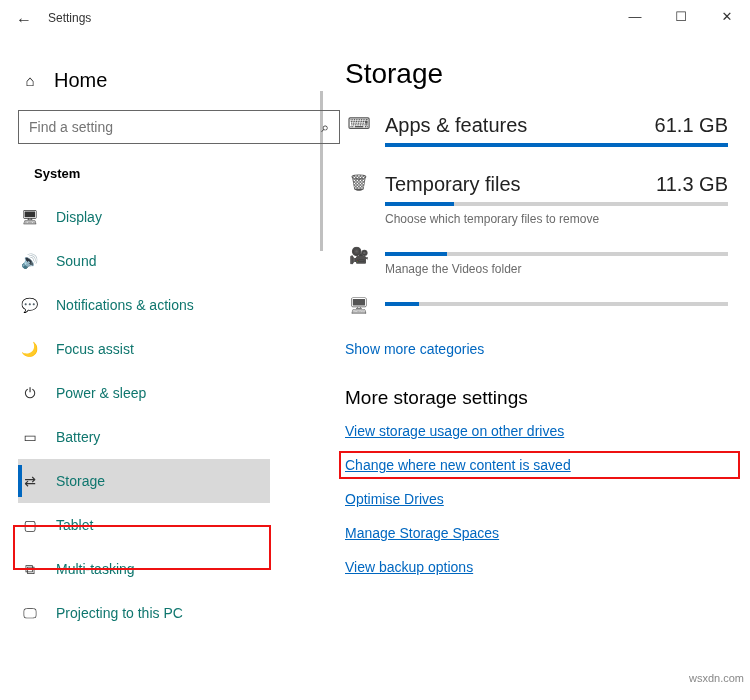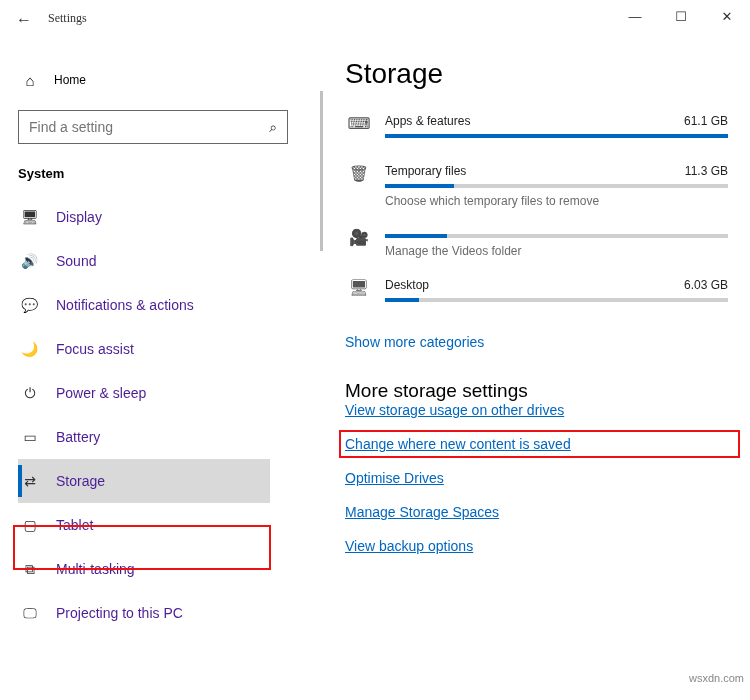--- a/index.html
+++ b/index.html
@@ -1,58 +1,58 @@
 <!DOCTYPE html>
 <html><head>
   <meta charset="utf-8">
   <style>
     * { box-sizing: border-box; margin: 0; padding: 0; font-family: "Segoe UI", Arial, sans-serif; }
     body { width: 750px; height: 700px; background: #fff; overflow: hidden; position: relative; }
 
     .titlebar { height: 36px; display: flex; align-items: center; padding-left: 4px; }
     .titlebar .back { width: 40px; text-align: center; font-size: 16px; color: #333; cursor: pointer; }
-    .titlebar .title { font-size: 12px; color: #333; padding-left: 4px; font-family: Liberation Serif, serif; }
+    .titlebar .title { font-size: 12px; color: #333; padding-left: 4px; }
     .winctrls { position: absolute; right: 0; top: 0; display: flex; }
     .winctrls div { width: 46px; height: 32px; display: flex; align-items: center; justify-content: center; font-size: 13px; color: #333; cursor: pointer; }
 
     .content { display: flex; height: calc(100% - 36px); }
     .sidebar { width: 320px; padding-left: 18px; position: relative; }
     .home { display: flex; align-items: center; height: 40px; margin-top: 24px; cursor: pointer; }
     .home .icon { width: 24px; text-align: center; font-size: 15px; }
-    .home .label { font-size: 12px; padding-left: 12px; text-align: right; }
+    .home .label { font-size: 20px; padding-left: 12px; text-align: right; }
 
-    .searchbox { display: flex; align-items: center; border: 1px solid #666; width: 270px; height: 34px; margin-top: 10px; padding: 0 10px; }
+    .searchbox { display: flex; align-items: center; border: 1px solid #666; width: 322px; height: 34px; margin-top: 10px; padding: 0 10px; }
     .searchbox input { border: none; outline: none; flex: 1; font-size: 14px; color: #666; background: transparent; }
     .searchbox .sicon { font-size: 14px; color: #333; }
 
-    .category { font-size: 13px; font-weight: 600; margin-top: 22px; margin-bottom: 14px; }
+    .category { font-size: 13px; font-weight: 600; margin-top: 22px; margin-bottom: 14px; margin-left: 16px; }
 
     .nav { }
     .nav-item { display: flex; align-items: center; height: 44px; cursor: pointer; position: relative; }
     .nav-item .icon { width: 24px; text-align: center; font-size: 14px; color: #333; }
-    .nav-item .label { font-size: 14px; padding-left: 14px; color: #4c1d95; }
+    .nav-item .label { font-size: 14px; padding-left: 14px; color: #0f766e; }
     .nav-item.selected { background: #d9d9d9; width: 252px; }
     .nav-item.selected::before { content: ""; position: absolute; left: 0; top: 6px; bottom: 6px; width: 4px; background: #0067c0; }
     .redbox1 { position: absolute; border: 2px solid #e11; left: 13px; top: 489px; width: 258px; height: 45px; pointer-events: none; }
 
     .vbar { width: 3px; background: #c0c0c0; margin-top: 55px; height: 160px; }
 
     .main { flex: 1; padding: 22px 22px 0 22px; position: relative; }
     .main h1 { font-size: 28px; font-weight: 400; margin-bottom: 24px; }
 
     .srow { display: flex; align-items: flex-start; margin-bottom: 20px; }
     .srow .sicon { width: 28px; font-size: 16px; color: #555; padding-top: 0; display: flex; justify-content: center; }
     .srow .body { flex: 1; padding-left: 12px; }
-    .srow .top { display: flex; justify-content: space-between; font-size: 12px; color: #222; }
+    .srow .top { display: flex; justify-content: space-between; font-size: 20px; color: #222; }
     .bar { height: 4px; background: #d0d0d0; margin-top: 6px; margin-bottom: 6px; position: relative; }
     .bar .fill { height: 100%; background: #0067c0; }
     .desc { font-size: 12px; color: #6b6b6b; }
 
     .link { font-size: 14px; color: #0067c0; cursor: pointer; display: inline-block; margin-top: 6px; margin-bottom: 12px; }
-    .main h2 { font-size: 19px; font-weight: 400; margin-top: 18px; }
+    .main h2 { font-size: 19px; font-weight: 400; margin-top: 18px; margin-bottom: 14px; }
     .linklist .link { display: block; margin: 0 0 18px 0; text-decoration: underline; }
     .redbox2 { position: absolute; border: 2px solid #e11; pointer-events: none; }
 
     .wm { position: absolute; right: 6px; bottom: 16px; font-size: 11px; color: #888; }
   </style>
 </head>
 <body>
 
 <div class="titlebar">
   <div class="back">←</div>
@@ -155,24 +155,20 @@
           <div class="body">
             <div class="bar">
               <div class="fill" style="width:18%"></div>
             </div>
             <div class="desc">Manage the Videos folder</div>
           </div>
         </div>
         <div class="srow">
           <div class="sicon">🖥</div>
           <div class="body">
-            <div class="top">
-              <span>Desktop</span>
-              <span>6.03 GB</span>
-            </div>
             <div class="bar">
               <div class="fill" style="width:10%"></div>
             </div>
           </div>
         </div>
       </div>
     <span class="link">Show more categories</span>
     <h2>More storage settings</h2>
     <div class="linklist" id="links" style="position:relative;">
       <div class="redbox2" id="rb2" style="left: -6px; top: 28px; width: 401px; height: 28px;"></div>

